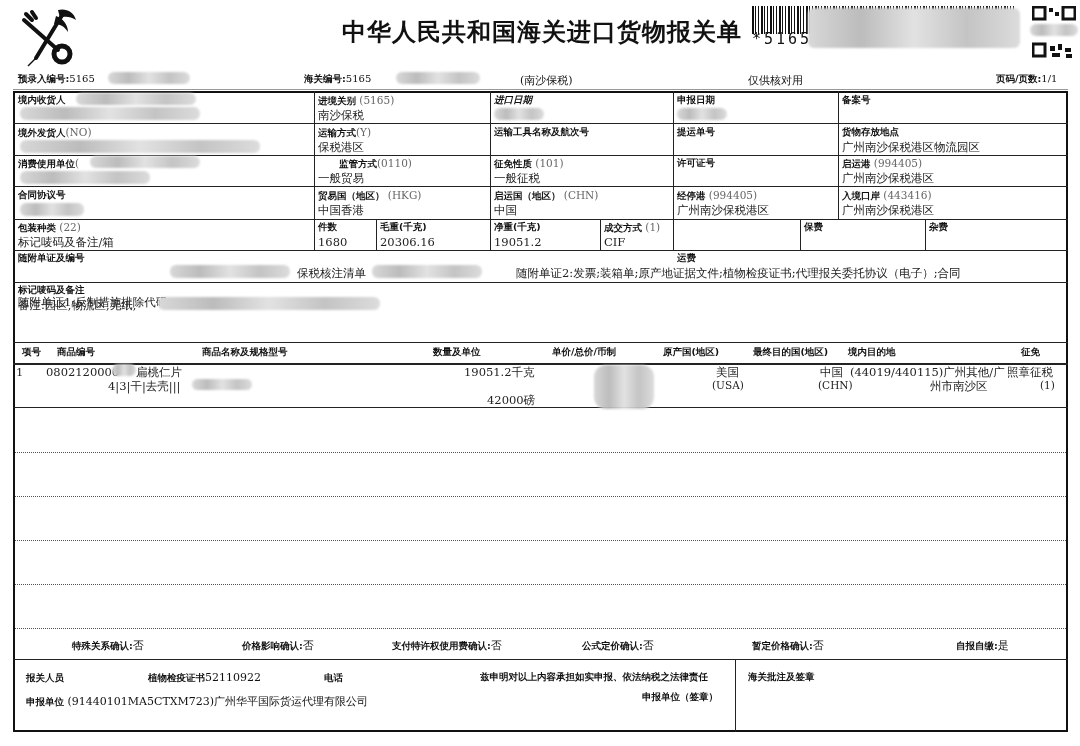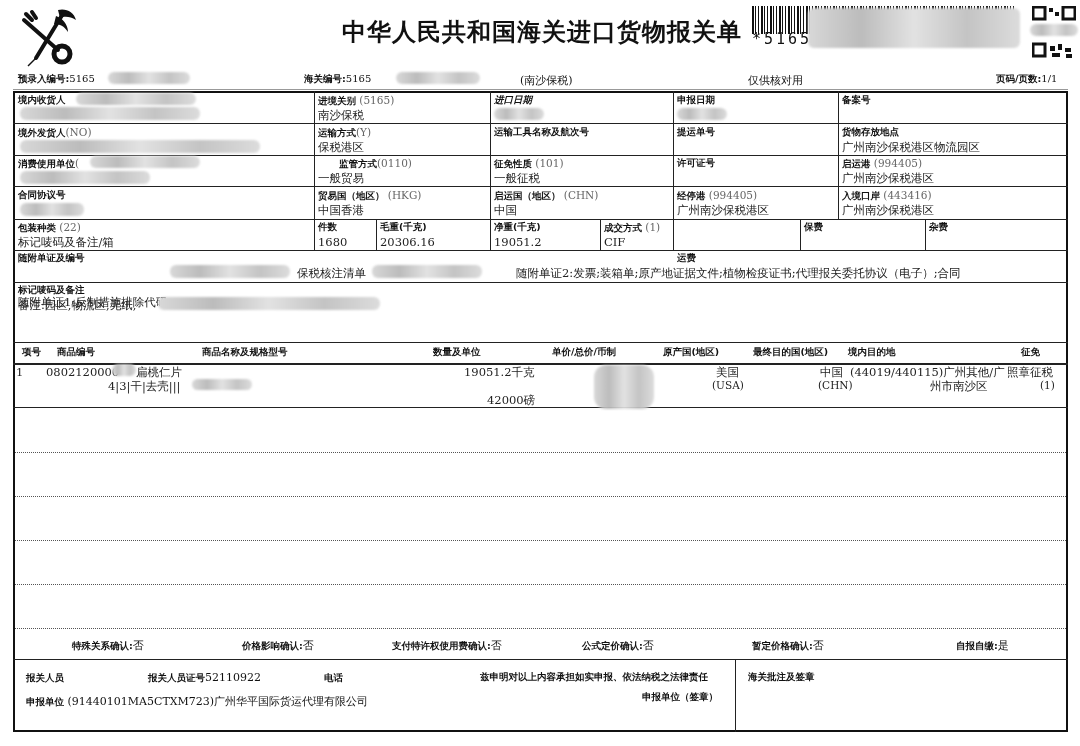--- a/index.html
+++ b/index.html
@@ -226,18 +226,18 @@
 </div>
 
 <div class="conf" style="left:72px;"><b>特殊关系确认:</b><span>否</span></div>
 <div class="conf" style="left:242px;"><b>价格影响确认:</b><span>否</span></div>
 <div class="conf" style="left:392px;"><b>支付特许权使用费确认:</b><span>否</span></div>
 <div class="conf" style="left:582px;"><b>公式定价确认:</b><span>否</span></div>
 <div class="conf" style="left:752px;"><b>暂定价格确认:</b><span>否</span></div>
 <div class="conf" style="left:932px;margin-left:24px;"><b>自报自缴:</b><span>是</span></div>
 
 <div class="foot" style="left:26px;top:671px;"><b>报关人员</b></div>
-<div class="foot" style="left:148px;top:671px;"><b>报关人员证号</b><span>52110922</span></div>
+<div class="foot" style="left:148px;top:671px;"><b>植物检疫证书</b><span>52110922</span></div>
 <div class="foot" style="left:324px;top:671px;"><b>电话</b></div>
 <div class="foot" style="left:480px;top:670px;"><b>兹申明对以上内容承担如实申报、依法纳税之法律责任</b></div>
 <div class="foot" style="left:26px;top:694px;"><b>申报单位</b> <span>(91440101MA5CTXM723)广州华平国际货运代理有限公司</span></div>
 <div class="foot" style="left:642px;top:690px;"><b>申报单位（签章）</b></div>
 <div class="foot" style="left:748px;top:670px;"><b>海关批注及签章</b></div>
 
 </body></html>

